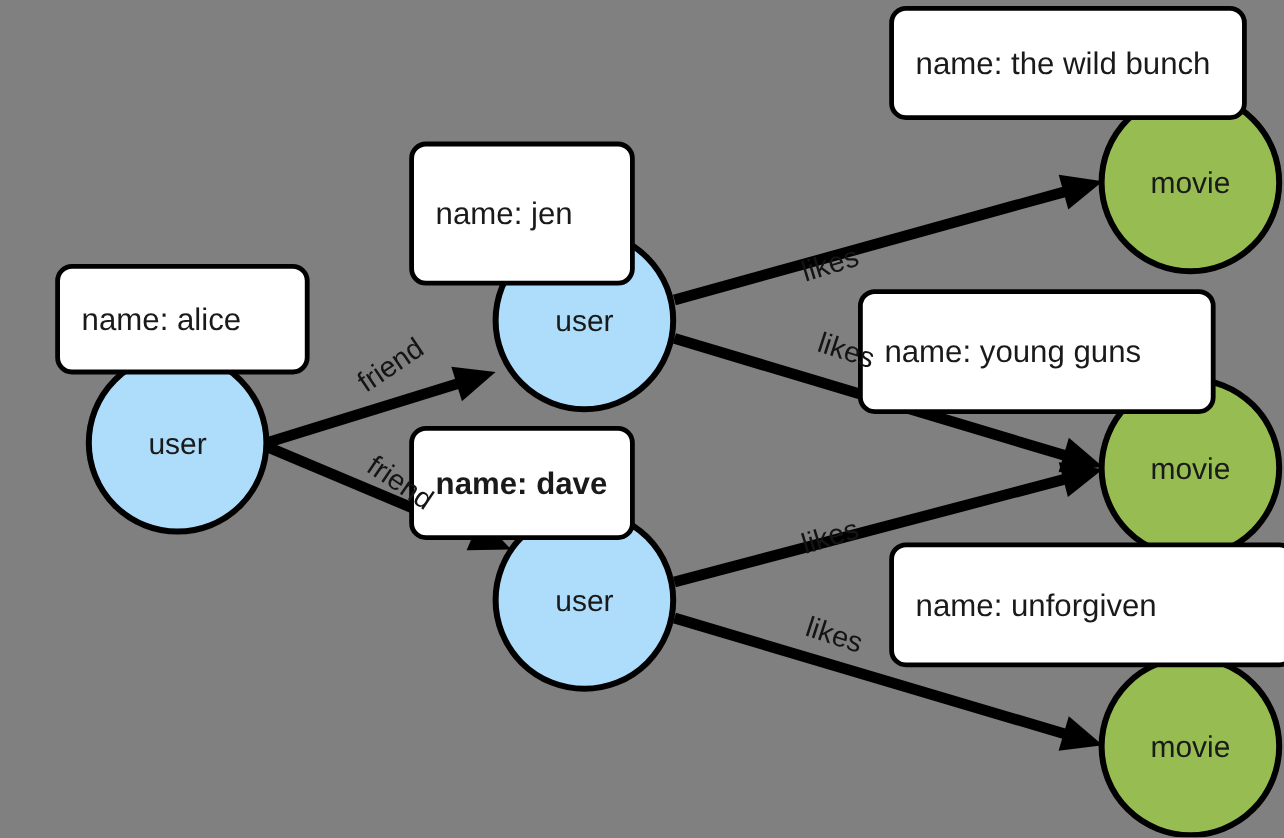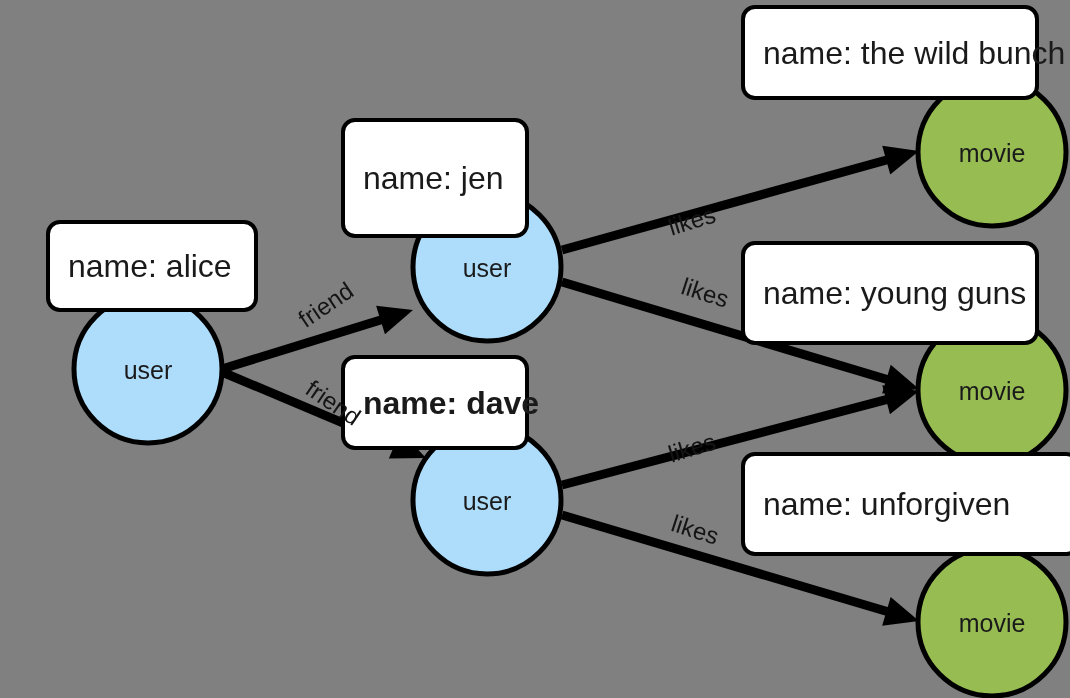--- a/index.html
+++ b/index.html
@@ -56,21 +56,21 @@
     position: absolute;
     box-sizing: border-box;
     background: #ffffff;
     border: 4px solid #000000;
     border-radius: 14px;
     display: flex;
     align-items: center;
   }
   .prop-box-text {
     font-family: "Liberation Sans", sans-serif;
-    font-size: 32px;
+    font-size: 26px;
     color: #1a1a1a;
     white-space: nowrap;
     padding-left: 18px;
     line-height: 1;
   }
   .edge-label {
     position: absolute;
     font-family: "Liberation Sans", sans-serif;
     font-size: 24px;
     color: #141414;
@@ -145,21 +145,21 @@
       </div>
       <div class="prop-box" style="left: 341px; top: 118px; width: 188px; height: 120px;">
         <span class="prop-box-text">name: jen</span>
       </div>
       <div class="prop-box" style="left: 341px; top: 355px; width: 188px; height: 95px; font-weight: bold;">
         <span class="prop-box-text">name: dave</span>
       </div>
       <div class="prop-box" style="left: 741px; top: 5px; width: 298px; height: 95px;">
         <span class="prop-box-text">name: the wild bunch</span>
       </div>
-      <div class="prop-box" style="left: 741px; top: 241px; width: 298px; height: 104px;">
+      <div class="prop-box" style="left: 715px; top: 241px; width: 298px; height: 104px;">
         <span class="prop-box-text">name: young guns</span>
       </div>
       <div class="prop-box" style="left: 741px; top: 452px; width: 339px; height: 104px;">
         <span class="prop-box-text">name: unforgiven</span>
       </div>
     </div>
   <div id="edge-labels-layer">
       <div class="edge-label" style="left: 296px; top: 291px; transform: rotate(-34deg);">friend</div>
       <div class="edge-label" style="left: 303px; top: 389px; transform: rotate(34deg);">friend</div>
       <div class="edge-label" style="left: 668px; top: 207px; transform: rotate(-17deg);">likes</div>

